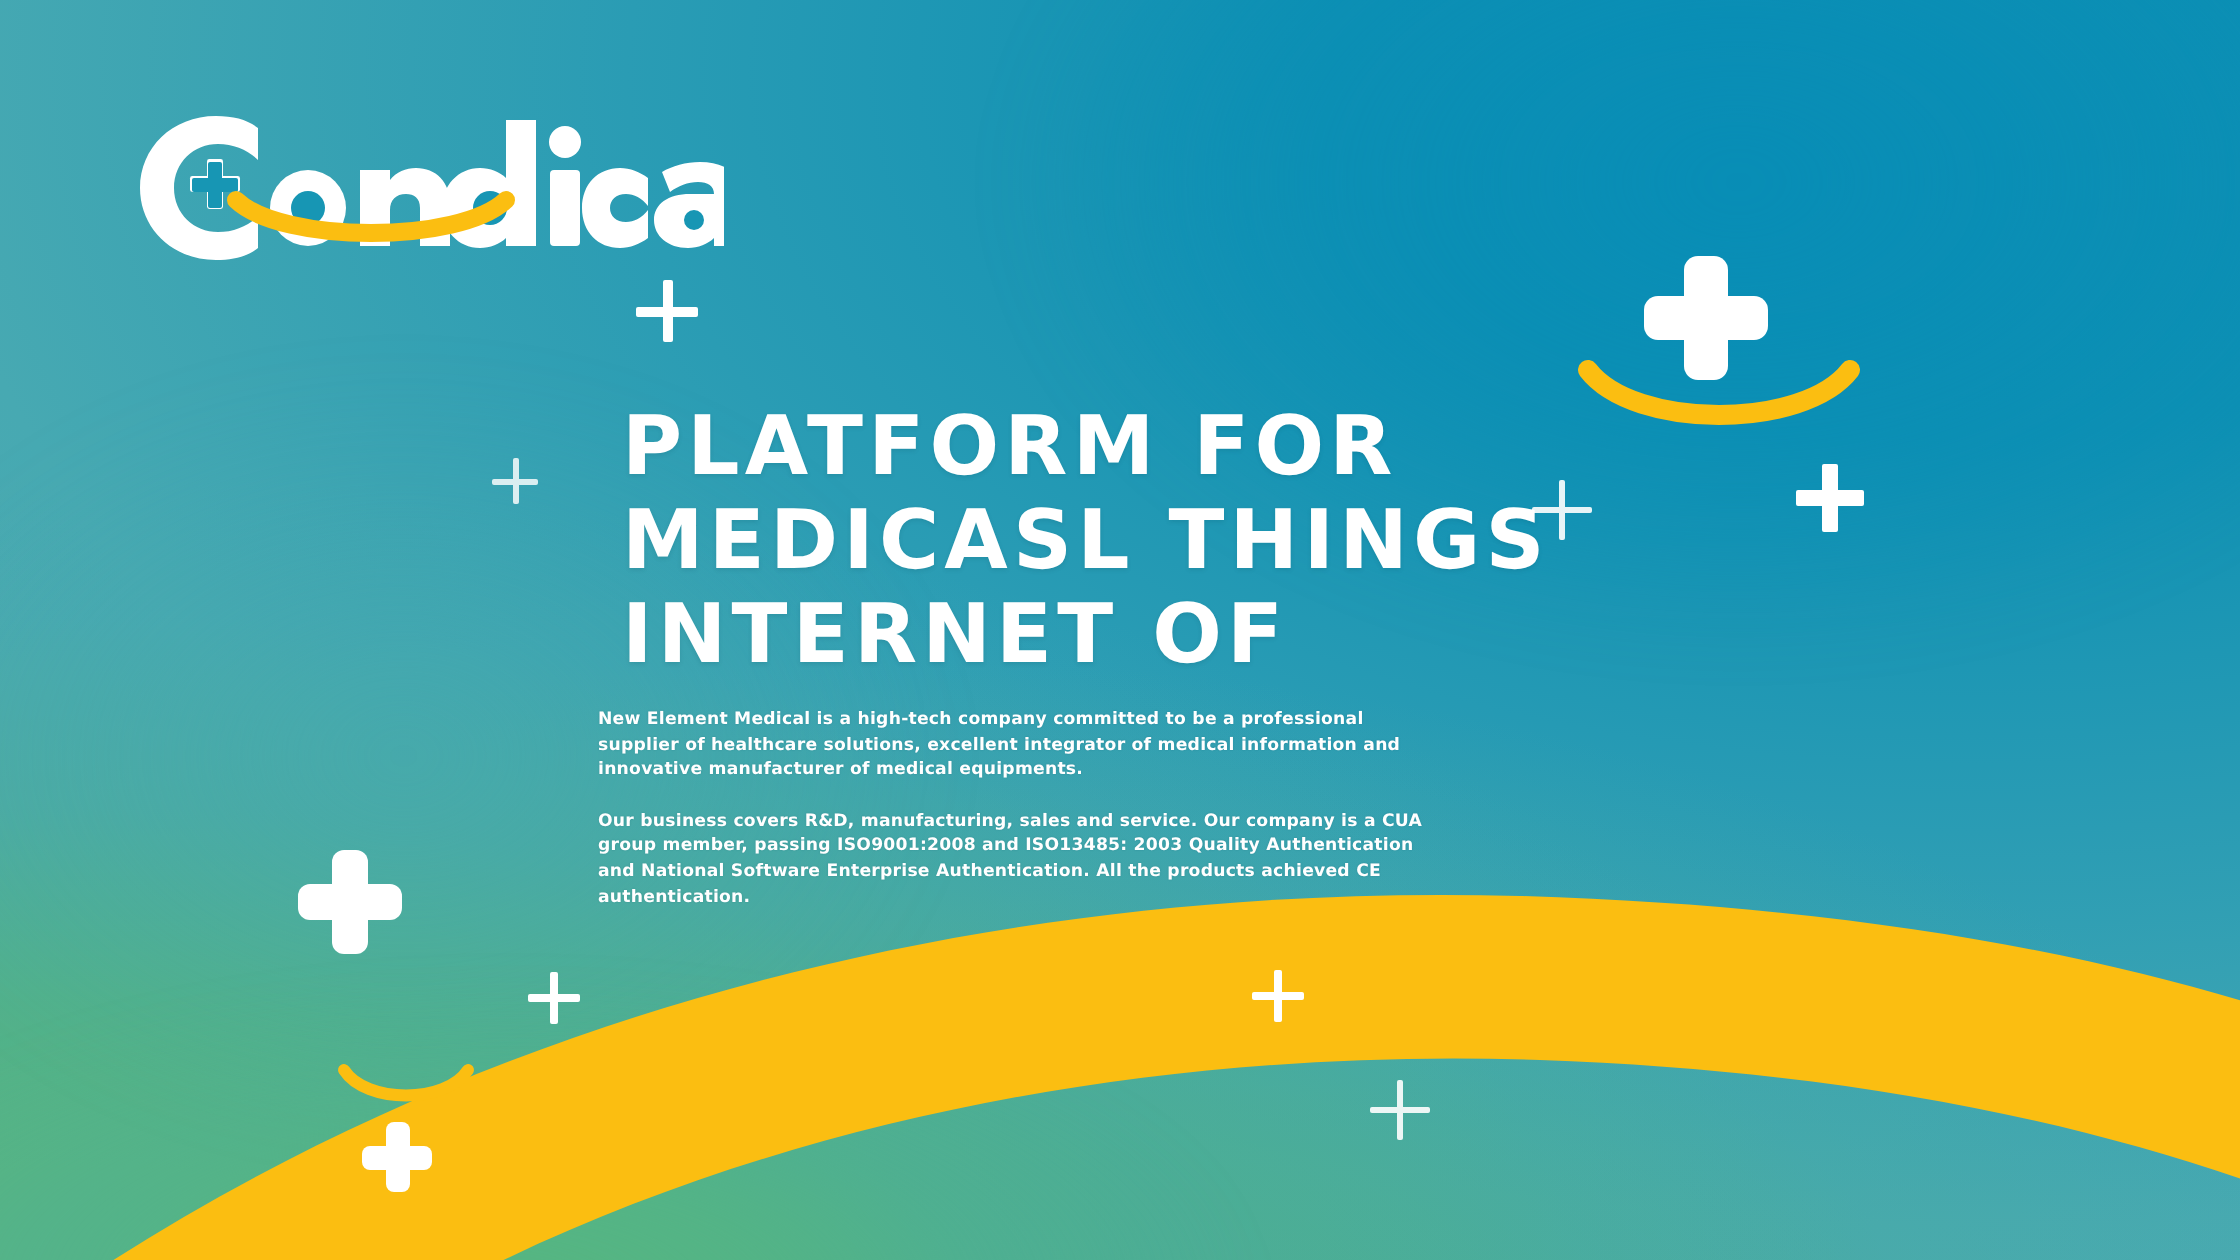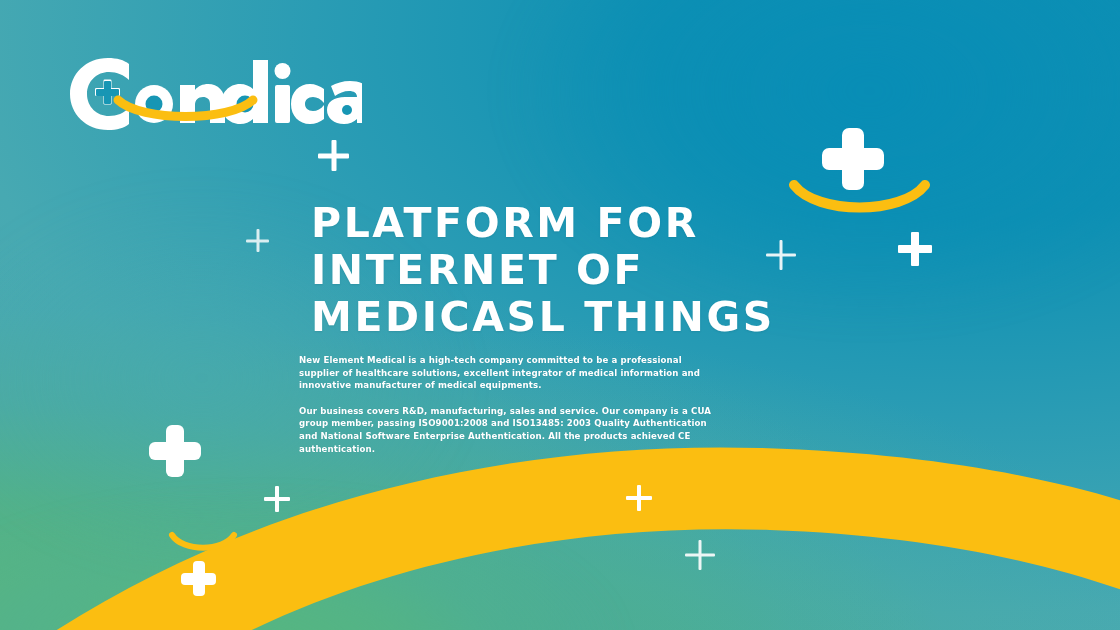--- a/index.html
+++ b/index.html
@@ -167,22 +167,22 @@
       <circle cx="285" cy="58" r="5" fill="#1796b4"></circle>
     </svg>
     
     <svg style="position:absolute;left:51px;top:43px;" width="145" height="30" viewBox="0 0 145 30">
       <path d="M5 5 C28 27, 117 27, 140 5" stroke="#fbbe11" stroke-width="9" stroke-linecap="round" fill="none"></path>
     </svg>
   </div>
 
   <div class="headline">
     <div class="headline-line">PLATFORM FOR</div>
+    <div class="headline-line">MEDICASL THINGS</div>
     <div class="headline-line">INTERNET OF</div>
-    <div class="headline-line">MEDICASL THINGS</div>
   </div>
 
   <div class="copy">
     <p>New Element Medical is a high-tech company committed to be a professional supplier of healthcare solutions, excellent integrator of medical information and innovative manufacturer of medical  equipments.</p>
     <p>Our business covers R&amp;D, manufacturing, sales and service. Our company is a CUA group member, passing ISO9001:2008 and ISO13485: 2003 Quality Authentication and National Software Enterprise Authentication. All the products achieved CE authentication.</p>
   </div>
 
   <div class="cross-fat deco" style="left:822px; top:128px; width:62px; height:62px; --t:22px; --r:7px;"></div>
   <svg class="deco" style="left:787px; top:178px;" width="145" height="42" viewBox="0 0 145 42">
     <path d="M7 7 C30 37, 115 37, 138 7" stroke="#fbbe11" stroke-width="10" stroke-linecap="round" fill="none"></path>

